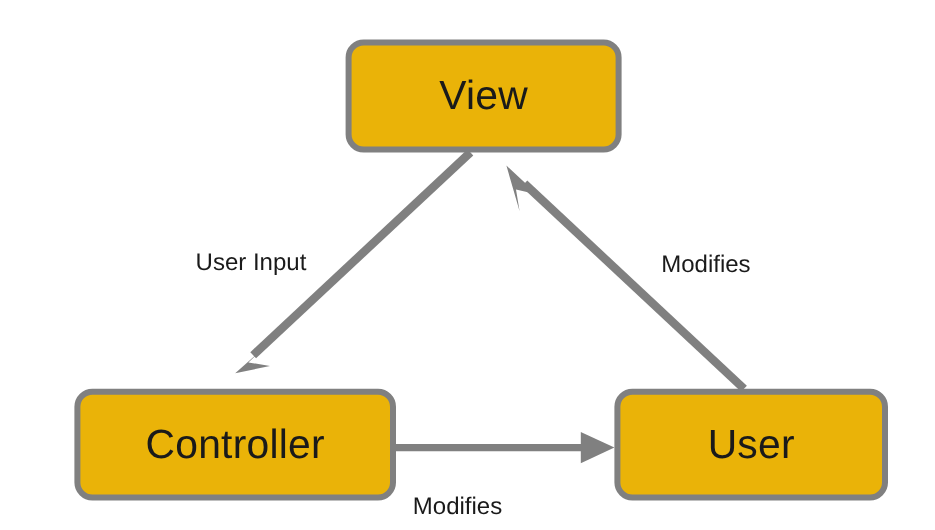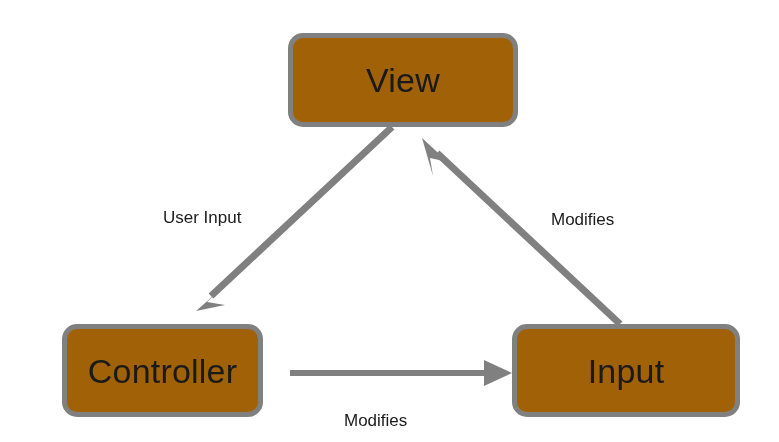--- a/index.html
+++ b/index.html
@@ -20,21 +20,21 @@
   #edge-layer {
     position: absolute;
     left: 0;
     top: 0;
     width: 779px;
     height: 442px;
   }
   .node-box {
     position: absolute;
     box-sizing: border-box;
-    background: #a16207;
+    background: #eab308;
     border: 5px solid #808080;
     border-radius: 15px;
     display: flex;
     align-items: center;
     justify-content: center;
     z-index: 2;
   }
   .node-label {
     font-size: 34px;
     color: #1a1a1a;
@@ -45,32 +45,32 @@
   }
   #node-view {
     left: 288px;
     top: 33px;
     width: 230px;
     height: 94px;
   }
   #node-controller {
     left: 62px;
     top: 324px;
-    width: 201px;
+    width: 268px;
     height: 93px;
   }
   #node-model {
     left: 512px;
     top: 324px;
     width: 228px;
     height: 93px;
   }
   .edge-label {
     position: absolute;
-    font-size: 17px;
+    font-size: 20px;
     color: #1a1a1a;
     white-space: nowrap;
     z-index: 3;
     line-height: 1;
   }
   #label-user-input {
     left: 163px;
     top: 209px;
   }
   #label-updates {
@@ -107,21 +107,21 @@
 
   <div class="node-box" id="node-view">
     <span class="node-label">View</span>
   </div>
 
   <div class="node-box" id="node-controller">
     <span class="node-label">Controller</span>
   </div>
 
   <div class="node-box" id="node-model">
-    <span class="node-label">Input</span>
+    <span class="node-label">User</span>
   </div>
 
   <div class="edge-label" id="label-user-input">User Input</div>
 
   <div class="edge-label" id="label-updates">Modifies</div>
 
   <div class="edge-label" id="label-modifies">Modifies</div>
 
 </div>
 

